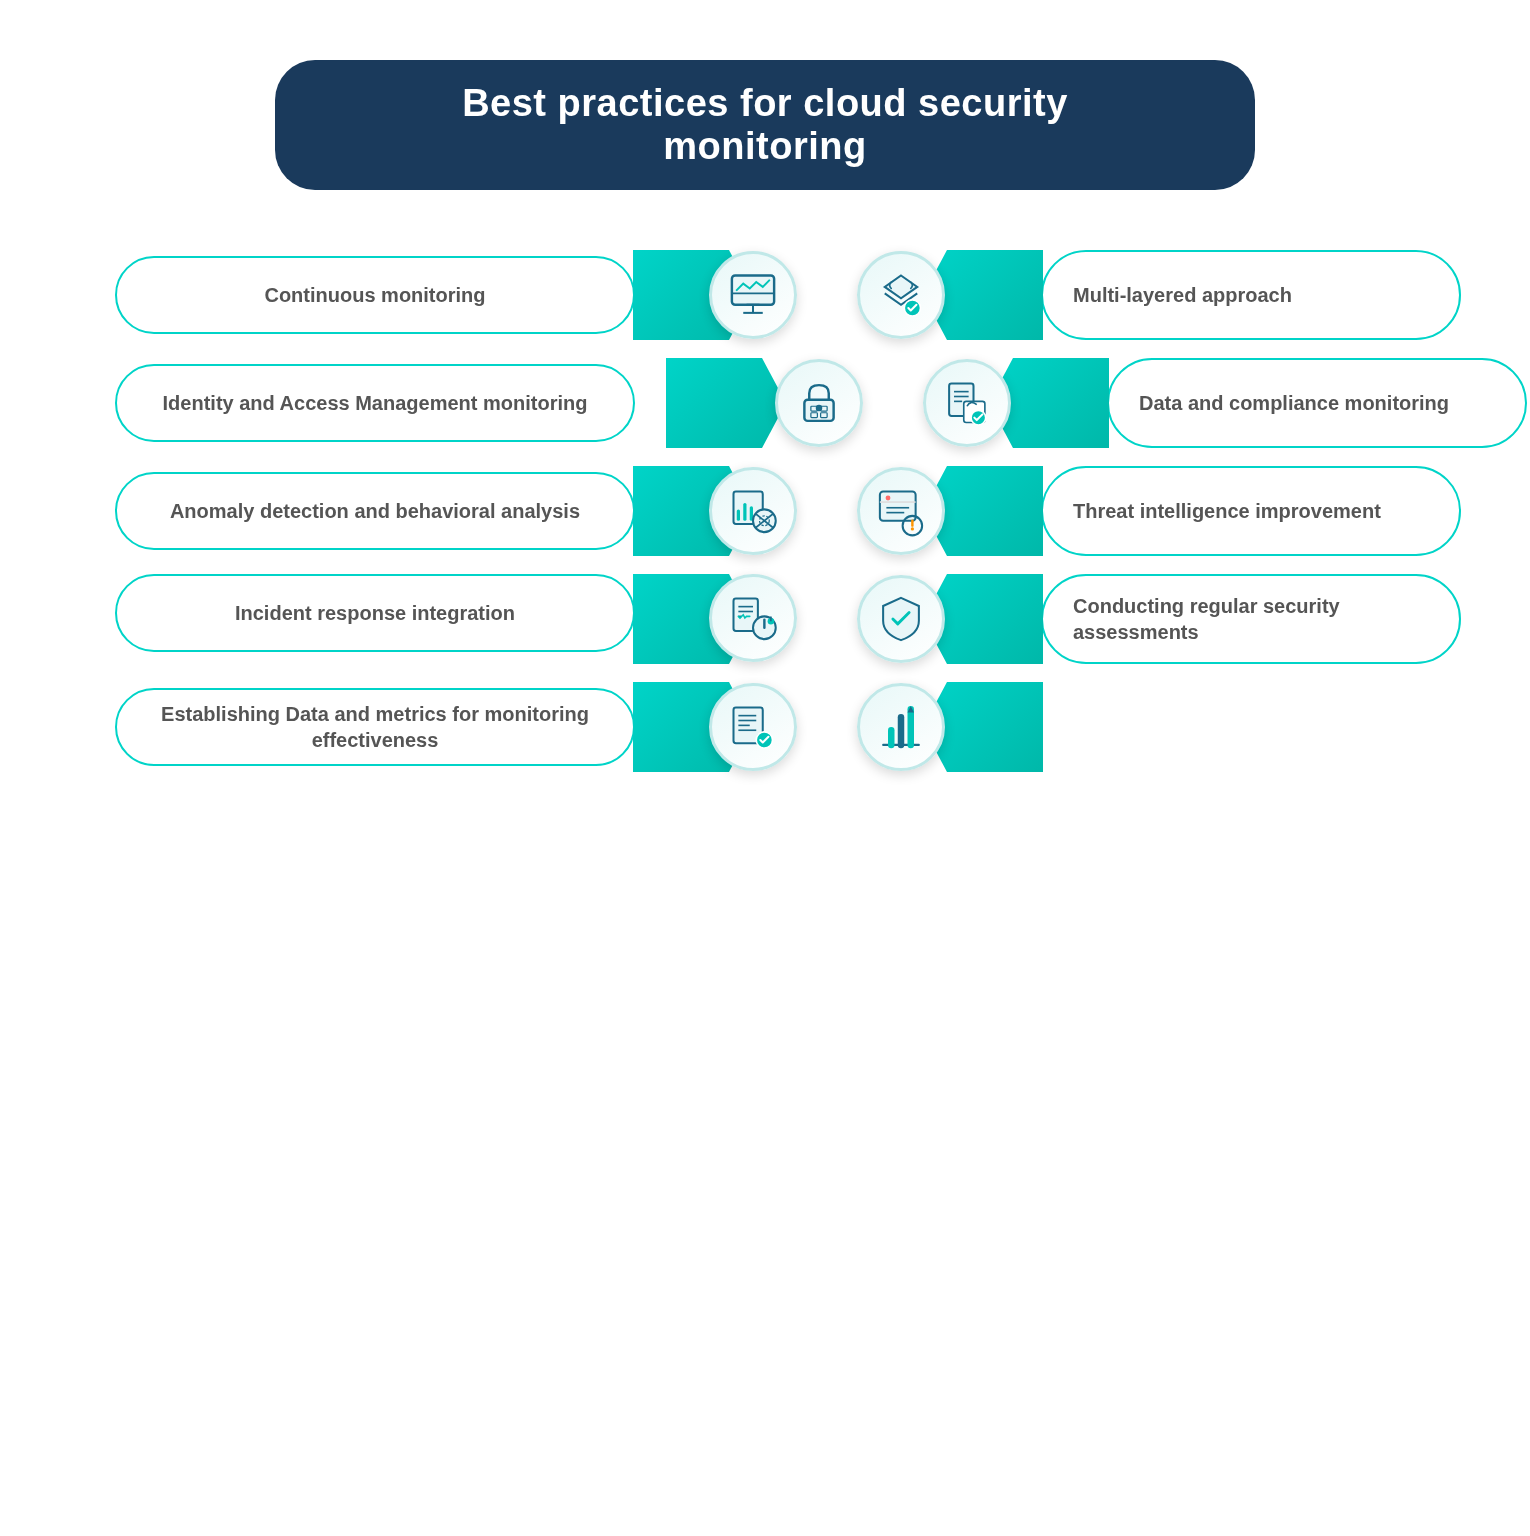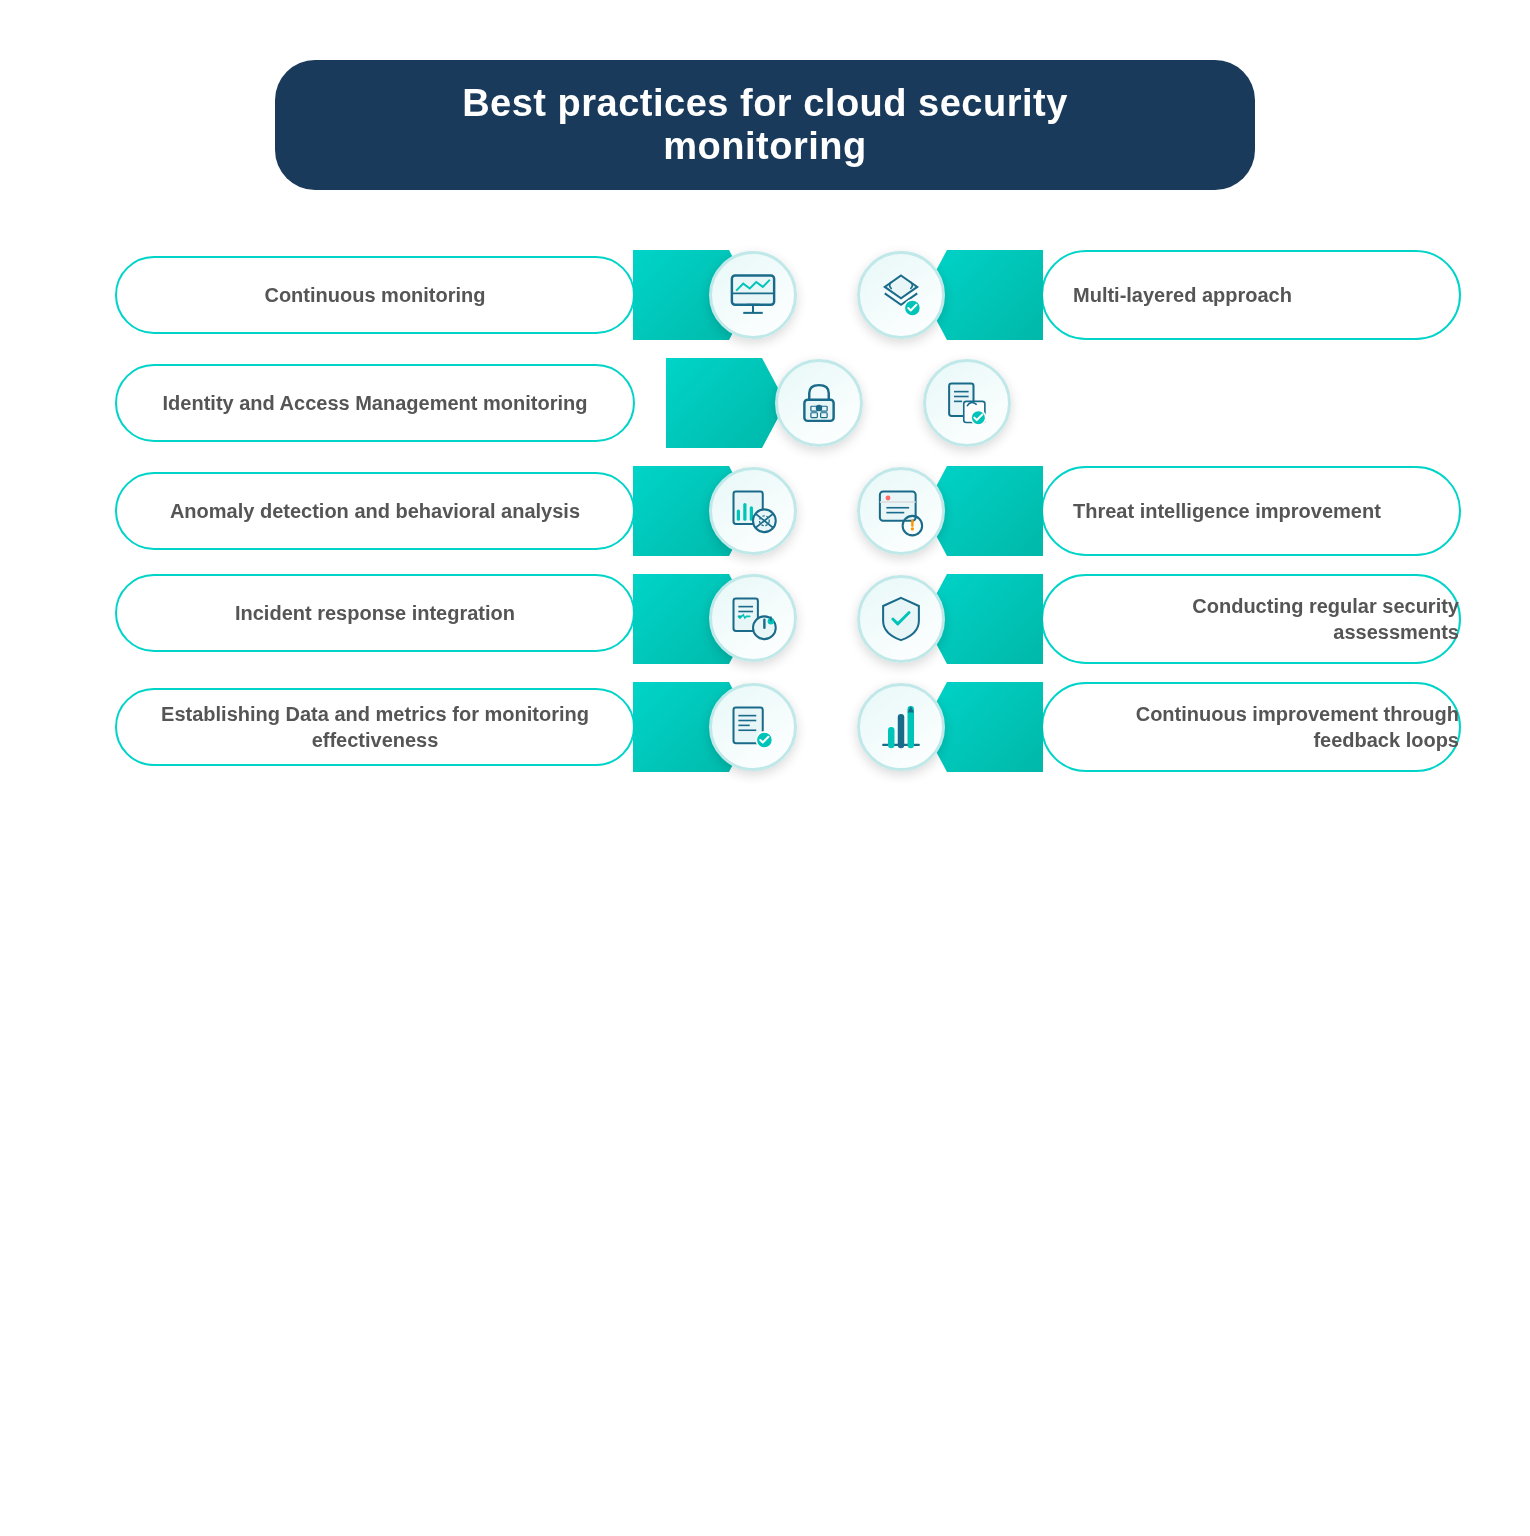--- a/index.html
+++ b/index.html
@@ -160,21 +160,21 @@
       position: relative;
       z-index: 2;
       margin-left: -2px;
       padding-left: 30px;
     }
 
     .right-pill-text {
       color: #555;
       font-size: 20px;
       font-weight: 600;
-      text-align: right;
+      text-align: left;
       line-height: 1.3;
     }
 
     
     .icon-svg {
       width: 52px;
       height: 52px;
     }
 
     
@@ -262,20 +262,26 @@
           <svg viewBox="0 0 64 64" class="icon-svg" fill="none" xmlns="http://www.w3.org/2000/svg">
       <rect x="10" y="8" width="30" height="40" rx="3" stroke="#1a6b8a" stroke-width="2.5" fill="#e8f6f8"></rect>
       <line x1="16" y1="18" x2="34" y2="18" stroke="#1a6b8a" stroke-width="2"></line>
       <line x1="16" y1="24" x2="34" y2="24" stroke="#1a6b8a" stroke-width="2"></line>
       <line x1="16" y1="30" x2="26" y2="30" stroke="#1a6b8a" stroke-width="2"></line>
       <rect x="28" y="30" width="26" height="26" rx="3" stroke="#1a6b8a" stroke-width="2" fill="white"></rect>
       <path d="M32 36 Q36 28 44 34" stroke="#1a6b8a" stroke-width="2" fill="none"></path>
       <circle cx="46" cy="50" r="9" fill="#00c4b8" stroke="white" stroke-width="2"></circle>
       <polyline points="41,50 44,53 51,46" stroke="white" stroke-width="2.5" fill="none" stroke-linecap="round" stroke-linejoin="round"></polyline>
     </svg>
+        </div>
+      </div>
+      <div class="right-arrow-wrap">
+        <div class="right-arrow"></div>
+        <div class="right-pill">
+          <span class="right-pill-text">Data and compliance monitoring</span>
         </div>
       </div>
     </div>
   </div>
     <div class="row">
     <div class="left-group" style="display:flex;align-items:center;position:relative;">
       <div class="left-pill">
         <span class="left-pill-text">Anomaly detection and behavioral analysis</span>
       </div>
       <div class="left-arrow"></div>
@@ -377,19 +383,16 @@
       <line x1="10" y1="54" x2="54" y2="54" stroke="#1a6b8a" stroke-width="2.5" stroke-linecap="round"></line>
       <line x1="20" y1="54" x2="20" y2="36" stroke="#00c4b8" stroke-width="8" stroke-linecap="round"></line>
       <line x1="32" y1="54" x2="32" y2="20" stroke="#1a6b8a" stroke-width="8" stroke-linecap="round"></line>
       <line x1="44" y1="54" x2="44" y2="10" stroke="#00c4b8" stroke-width="8" stroke-linecap="round"></line>
       <polygon points="44,6 40,14 48,14" fill="#1a6b8a"></polygon>
     </svg>
         </div>
       </div>
       <div class="right-arrow-wrap">
         <div class="right-arrow"></div>
-        <div class="right-pill">
-          <span class="right-pill-text">Continuous improvement through feedback loops</span>
-        </div>
       </div>
     </div>
   </div>
   </div>
 
 </body></html>

